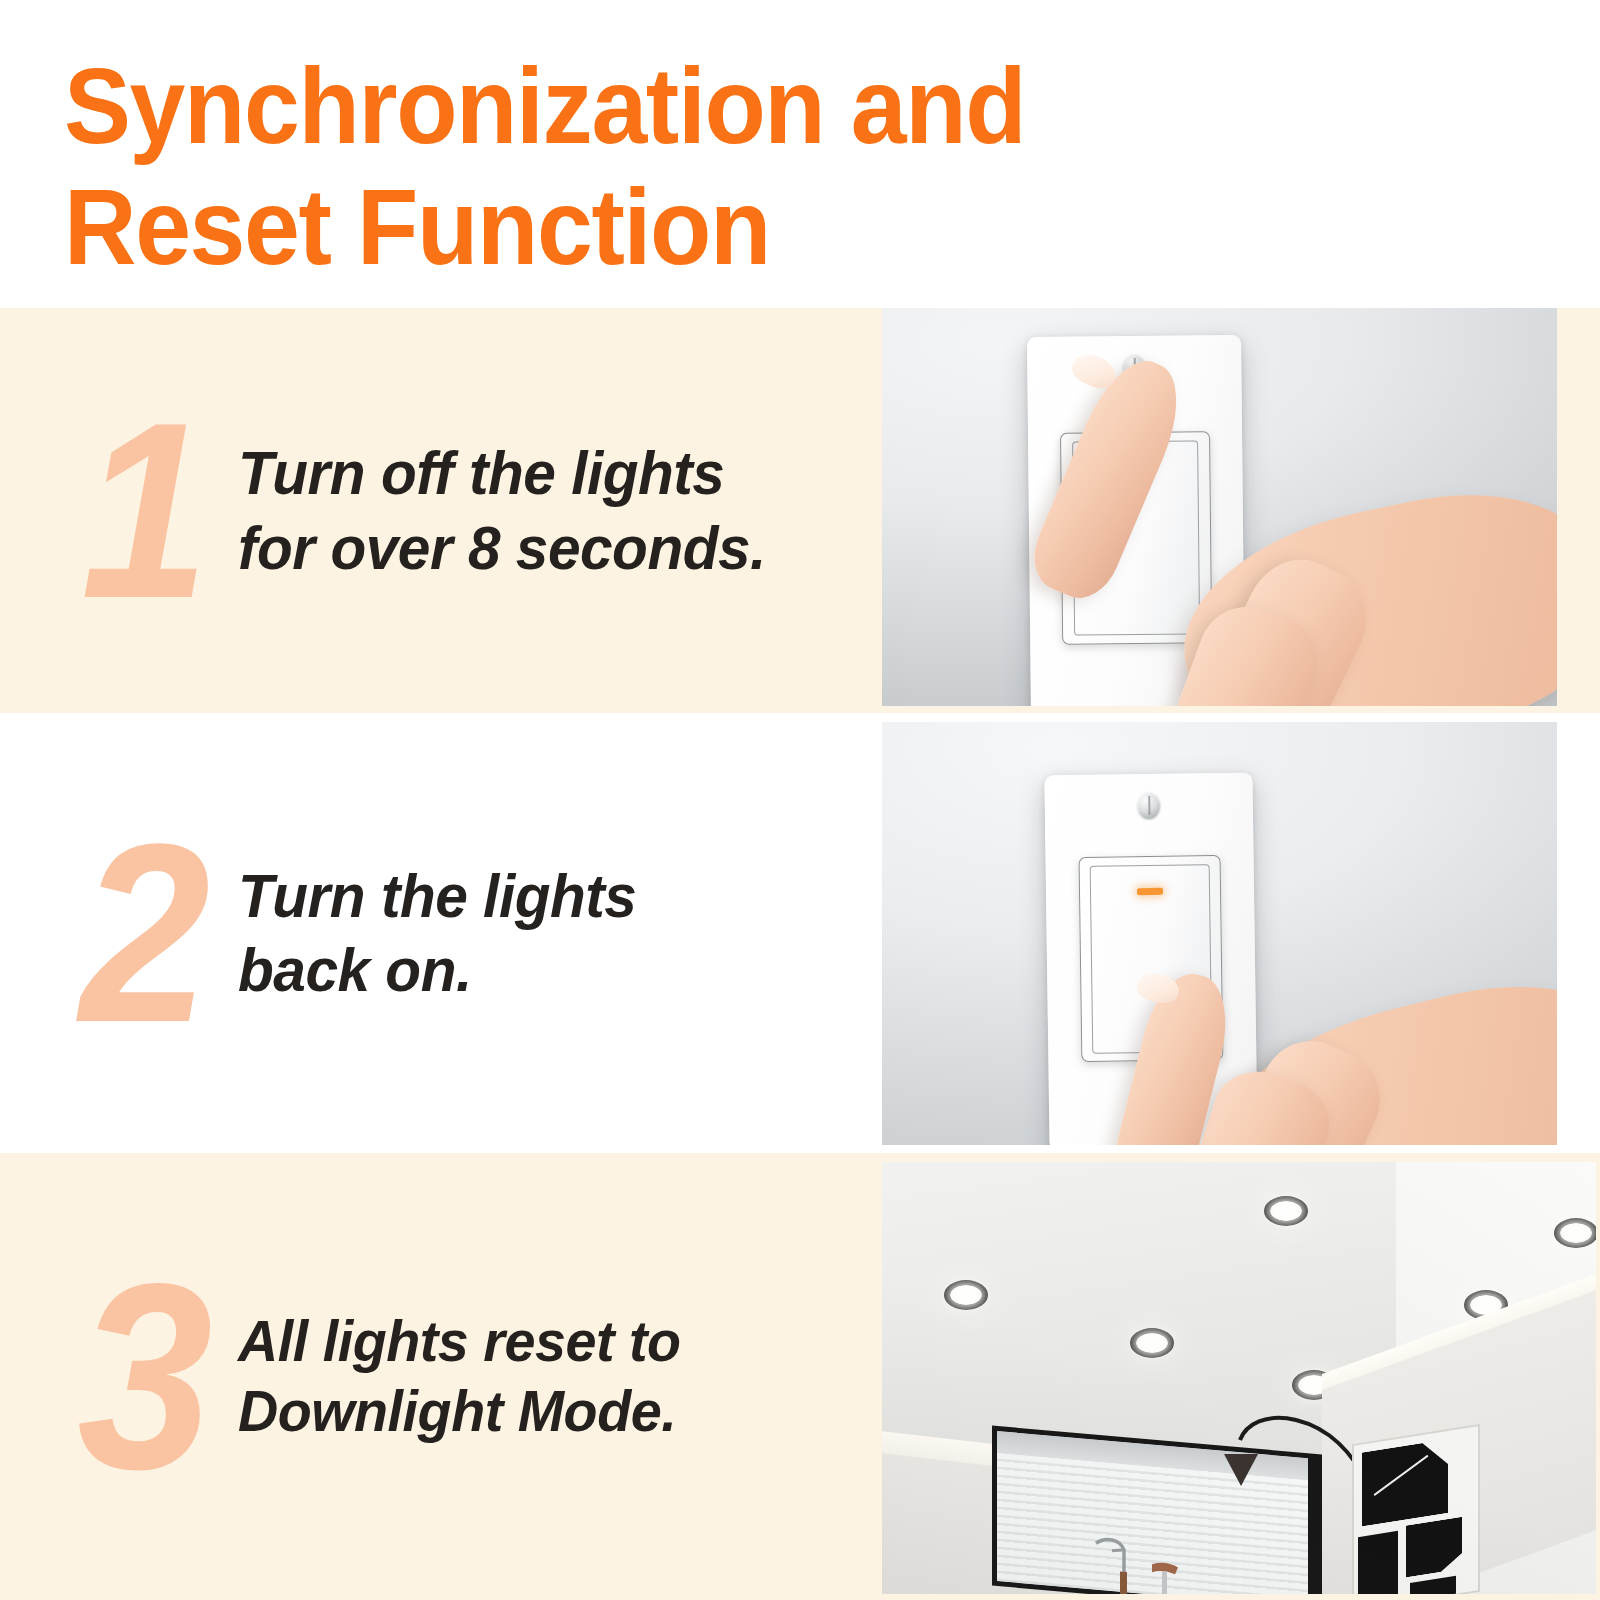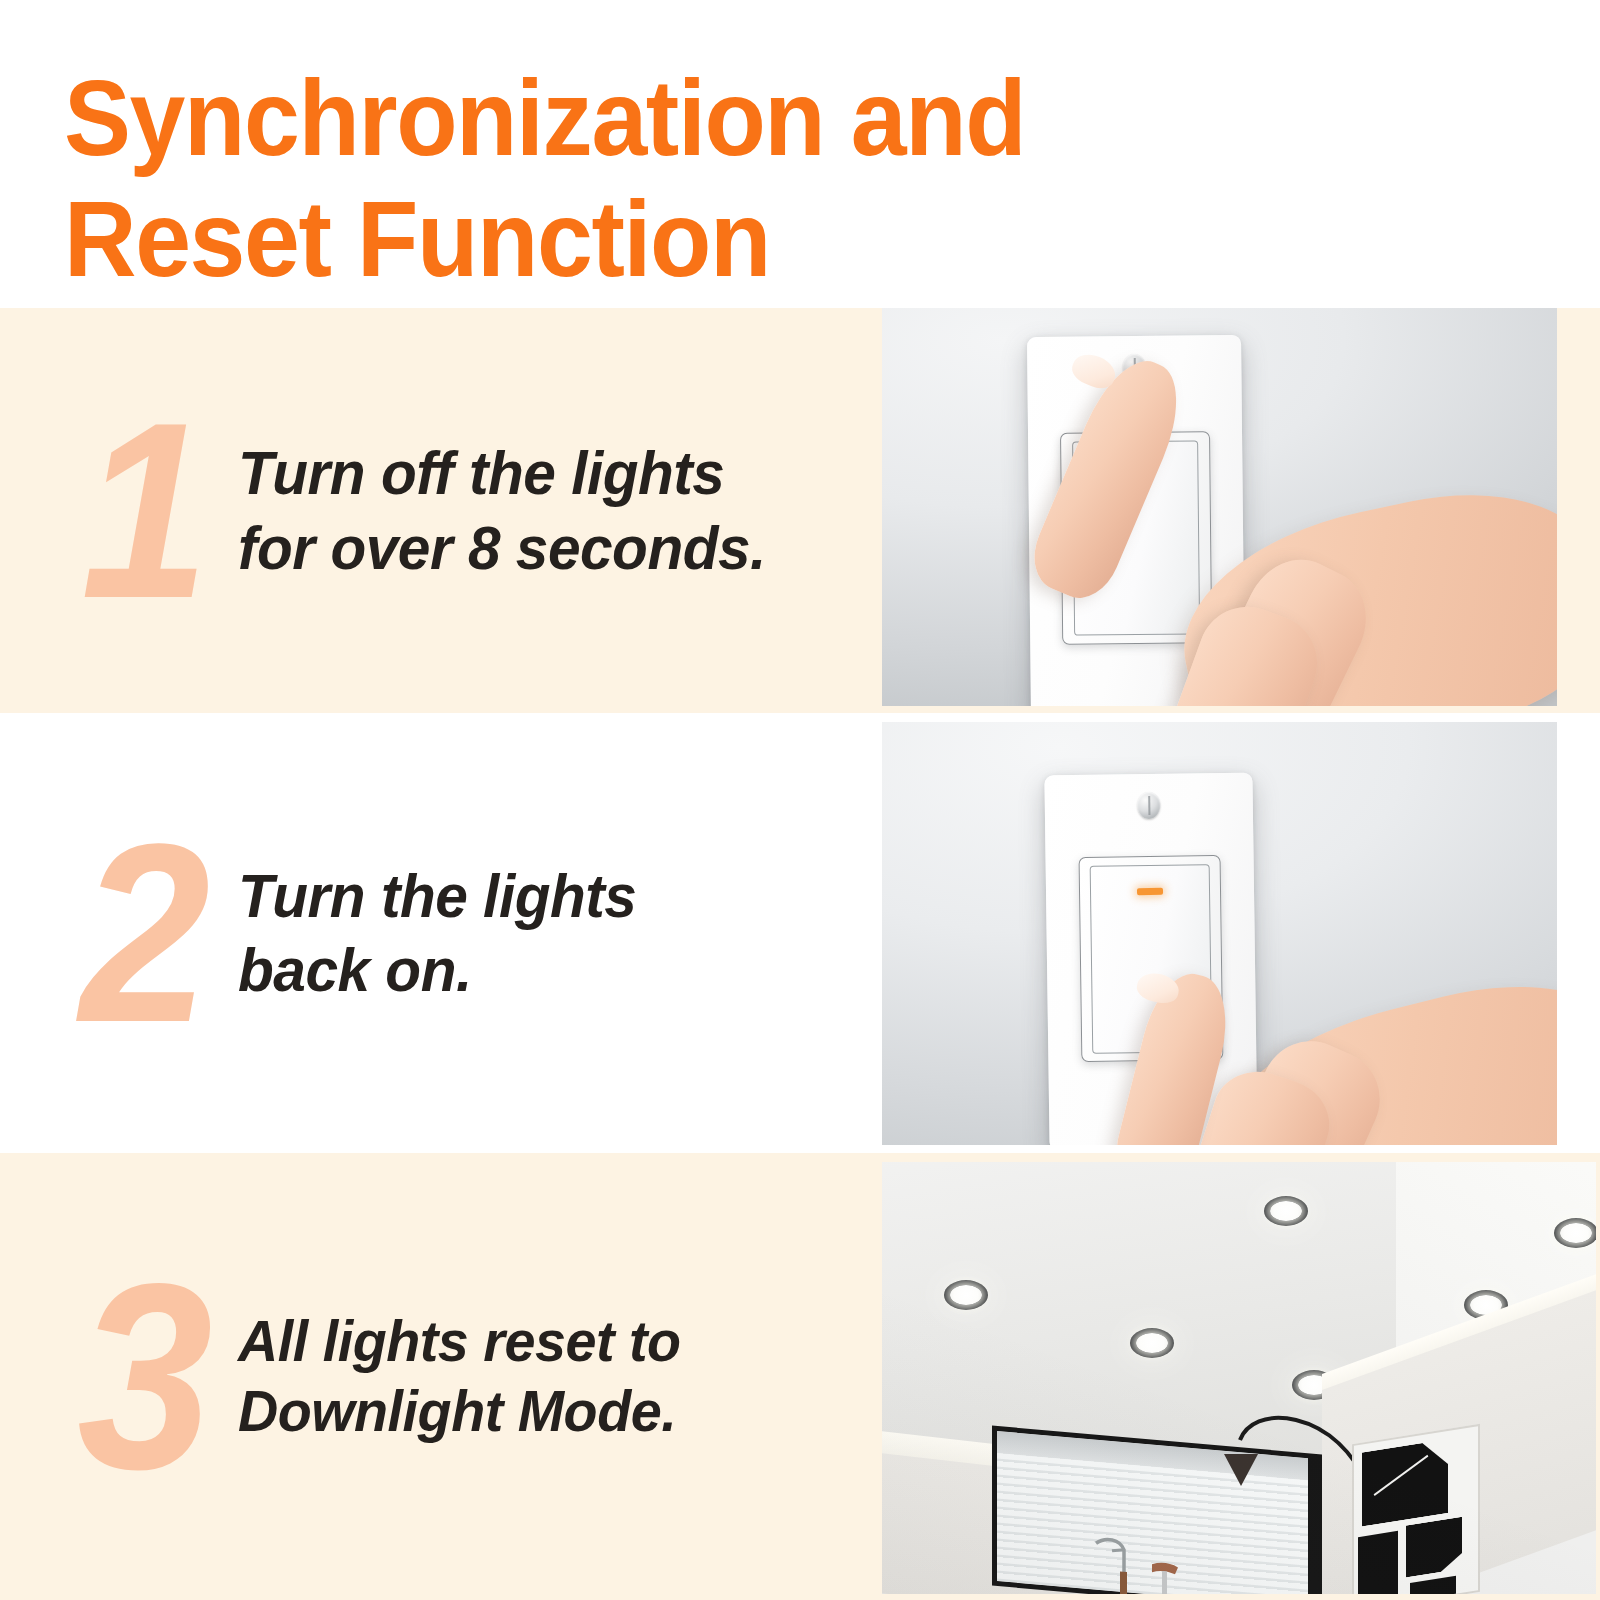--- a/index.html
+++ b/index.html
@@ -8,21 +8,20 @@
     font-family:"Liberation Sans", sans-serif;
     background:#ffffff;
     overflow:hidden;
   }
   .page{ position:relative; width:1600px; height:1600px; }
 
   
   .title-band{
     position:absolute; left:0; top:0; width:1600px; height:308px;
     background:#ffffff;
-    margin-top:12px;
   }
   .title{
     position:absolute; left:64px; top:46px; width:1300px;
     color:#F97316;
     font-family:"Liberation Sans", sans-serif;
     font-weight:bold;
     font-size:108px;
     line-height:1.12;
     letter-spacing:-1.5px;
     transform:scaleX(0.93);

